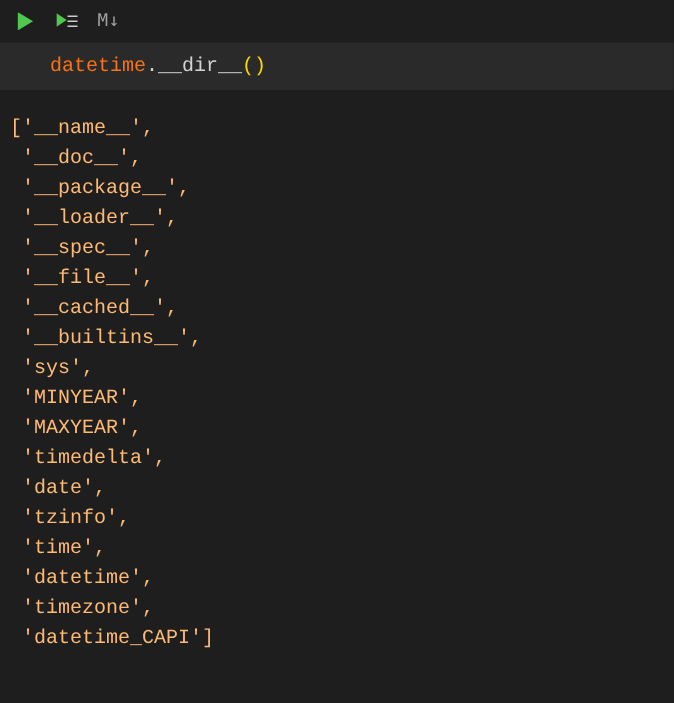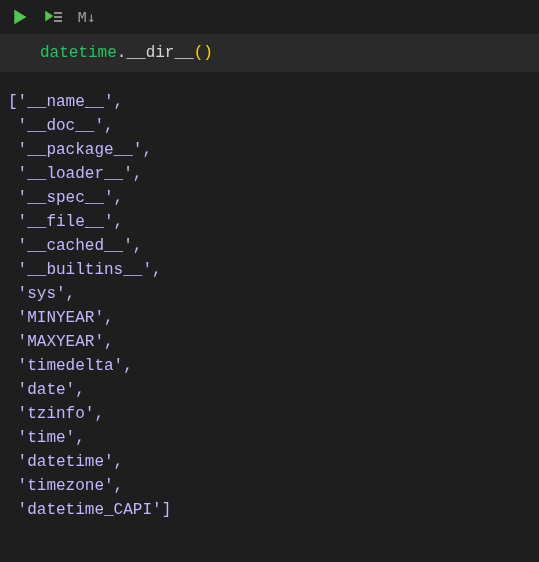--- a/index.html
+++ b/index.html
@@ -38,29 +38,29 @@
     letter-spacing: 0.5px;
   }
   .cell-input {
     background: #2a2a2a;
     padding: 8px 10px 8px 40px;
     font-size: 16px;
     line-height: 1.4;
     white-space: pre;
     color: #d4d4d4;
   }
-  .tok-ident { color: #22c55e; }
+  .tok-ident { color: #f97316; }
   .tok-dot { color: #d4d4d4; }
   .tok-dunder { color: #d4d4d4; font-weight: 400; }
   .tok-paren { color: #ffd700; }
   .output {
     padding: 18px 8px 8px 8px;
     font-size: 16px;
     line-height: 1.5;
-    color: #c4b5fd;
+    color: #fdba74;
     white-space: pre;
     font-family: 'Consolas', 'Menlo', 'Courier New', monospace;
   }
   .output-line { display: block; }
 </style>
 </head>
 <body>
 
 <div class="toolbar">
   <span class="toolbar-btn run-icon">

